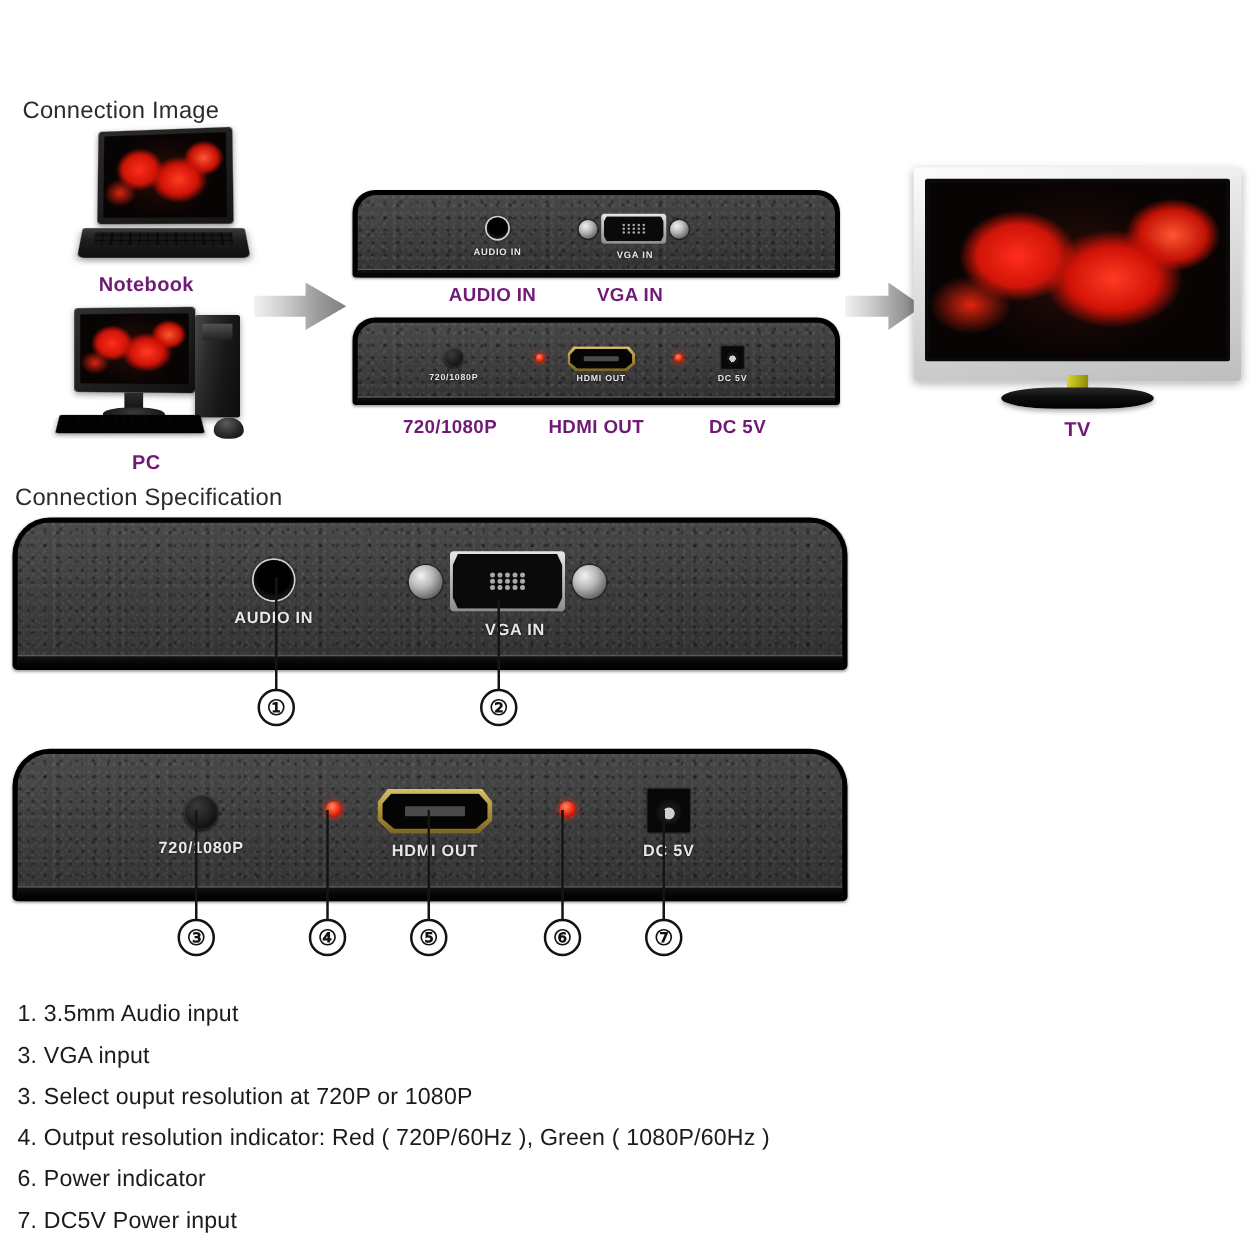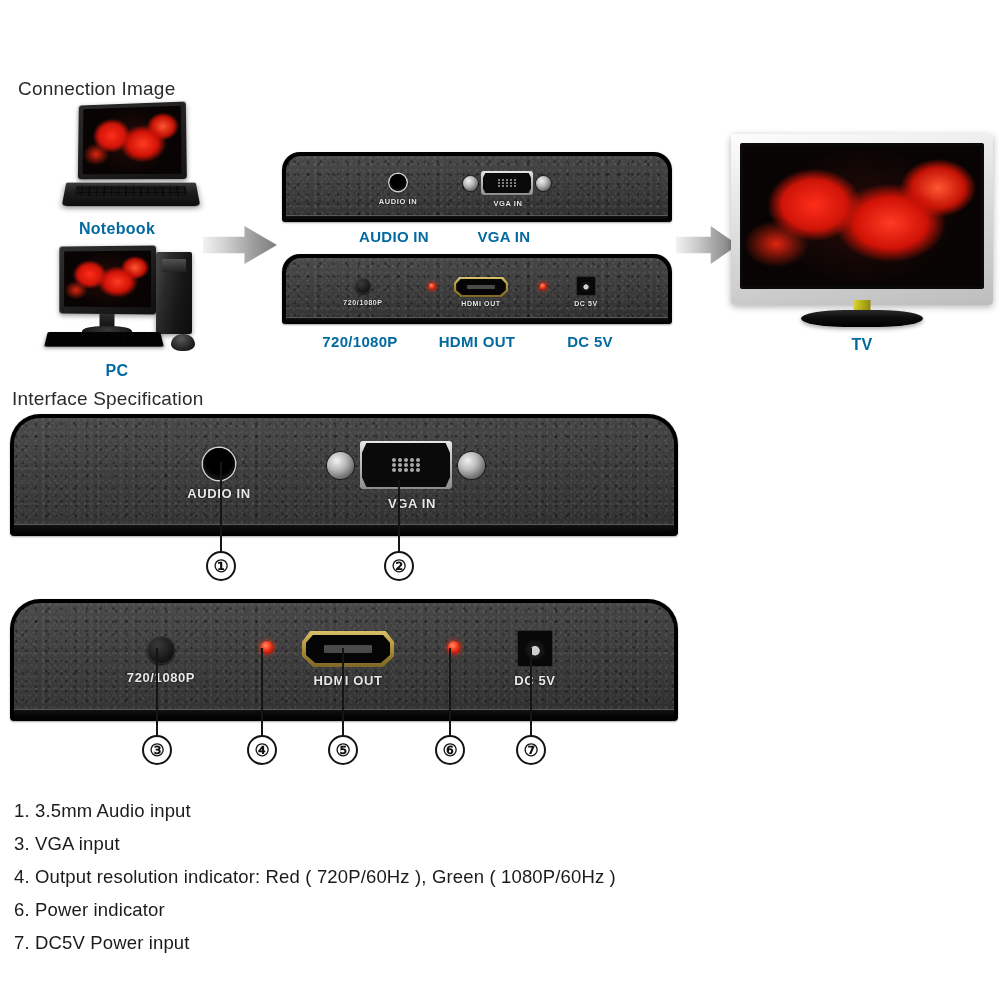--- a/index.html
+++ b/index.html
@@ -152,21 +152,21 @@
     border-radius:50%;
     background:radial-gradient(circle at 50% 58%, #cfcfcf 0 26%, #1a1a1a 30%, #000 100%);
     box-shadow:inset 0 0 2px #000;
   }
 
   
   .caption {
     position:absolute;
     font-size:15px;
     font-weight:700;
-    color:#0369a1;
+    color:#701a75;
     white-space:nowrap;
     transform:translateX(-50%);
     letter-spacing:.3px;
   }
 
   
   .leader {
     position:absolute;
     width:2px;
     background:#151515;
@@ -420,21 +420,21 @@
 
   <div class="tv-frame" style="left:731px; top:86px; width:262px; height:171px;">
     <div class="tv-bezel">
       <div class="tv-screen maple"></div>
     </div>
   </div>
   <div class="tv-neck" style="left:862px; top:252px; width:17px; height:14px;"></div>
   <div class="tv-base" style="left:862px; top:262px; width:122px; height:17px;"></div>
   <div class="caption abs" style="left:862px; top:288px; font-size:16px;">TV</div>
 
-  <div class="section-heading abs" style="left:12px; top:340px;">Interface Specification</div>
+  <div class="section-heading abs" style="left:12px; top:340px;">Connection Specification</div>
 
   <div class="device" style="left:10px; top:366px; width:668px; height:122px; border-radius:30px 30px 4px 4px;">
     <div class="device-face" style="border-radius:26px 26px 3px 3px;">
 
       <div class="jack-audio" style="left:205px; top:30px; width:32px; height:32px;"></div>
       <div class="silk" style="left:205px; top:68px; font-size:13px;">AUDIO IN</div>
 
       <div class="vga" style="left:398px; top:22px; width:170px; height:50px; gap:6px;">
         <div class="vga-screw" style="width:27px; height:27px;"></div>
         <div class="vga-body" style="width:92px; height:48px;">
@@ -509,18 +509,19 @@
 
   <div class="leader" style="left:450px; top:600px; height:88px;"></div>
   <div class="callout" style="left:450px; top:687px;">⑥</div>
 
   <div class="leader" style="left:531px; top:600px; height:88px;"></div>
   <div class="callout" style="left:531px; top:687px;">⑦</div>
 
   <ul class="spec-list">
     <li class="spec-item">1.  3.5mm Audio input</li>
     <li class="spec-item">3. VGA input</li>
+    <li class="spec-item">3. Select ouput resolution at 720P or 1080P</li>
     <li class="spec-item">4. Output resolution indicator: Red ( 720P/60Hz ), Green ( 1080P/60Hz )</li>
     <li class="spec-item">6. Power indicator</li>
     <li class="spec-item">7. DC5V Power input</li>
   </ul>
 
 </div>
 
 </body></html>

